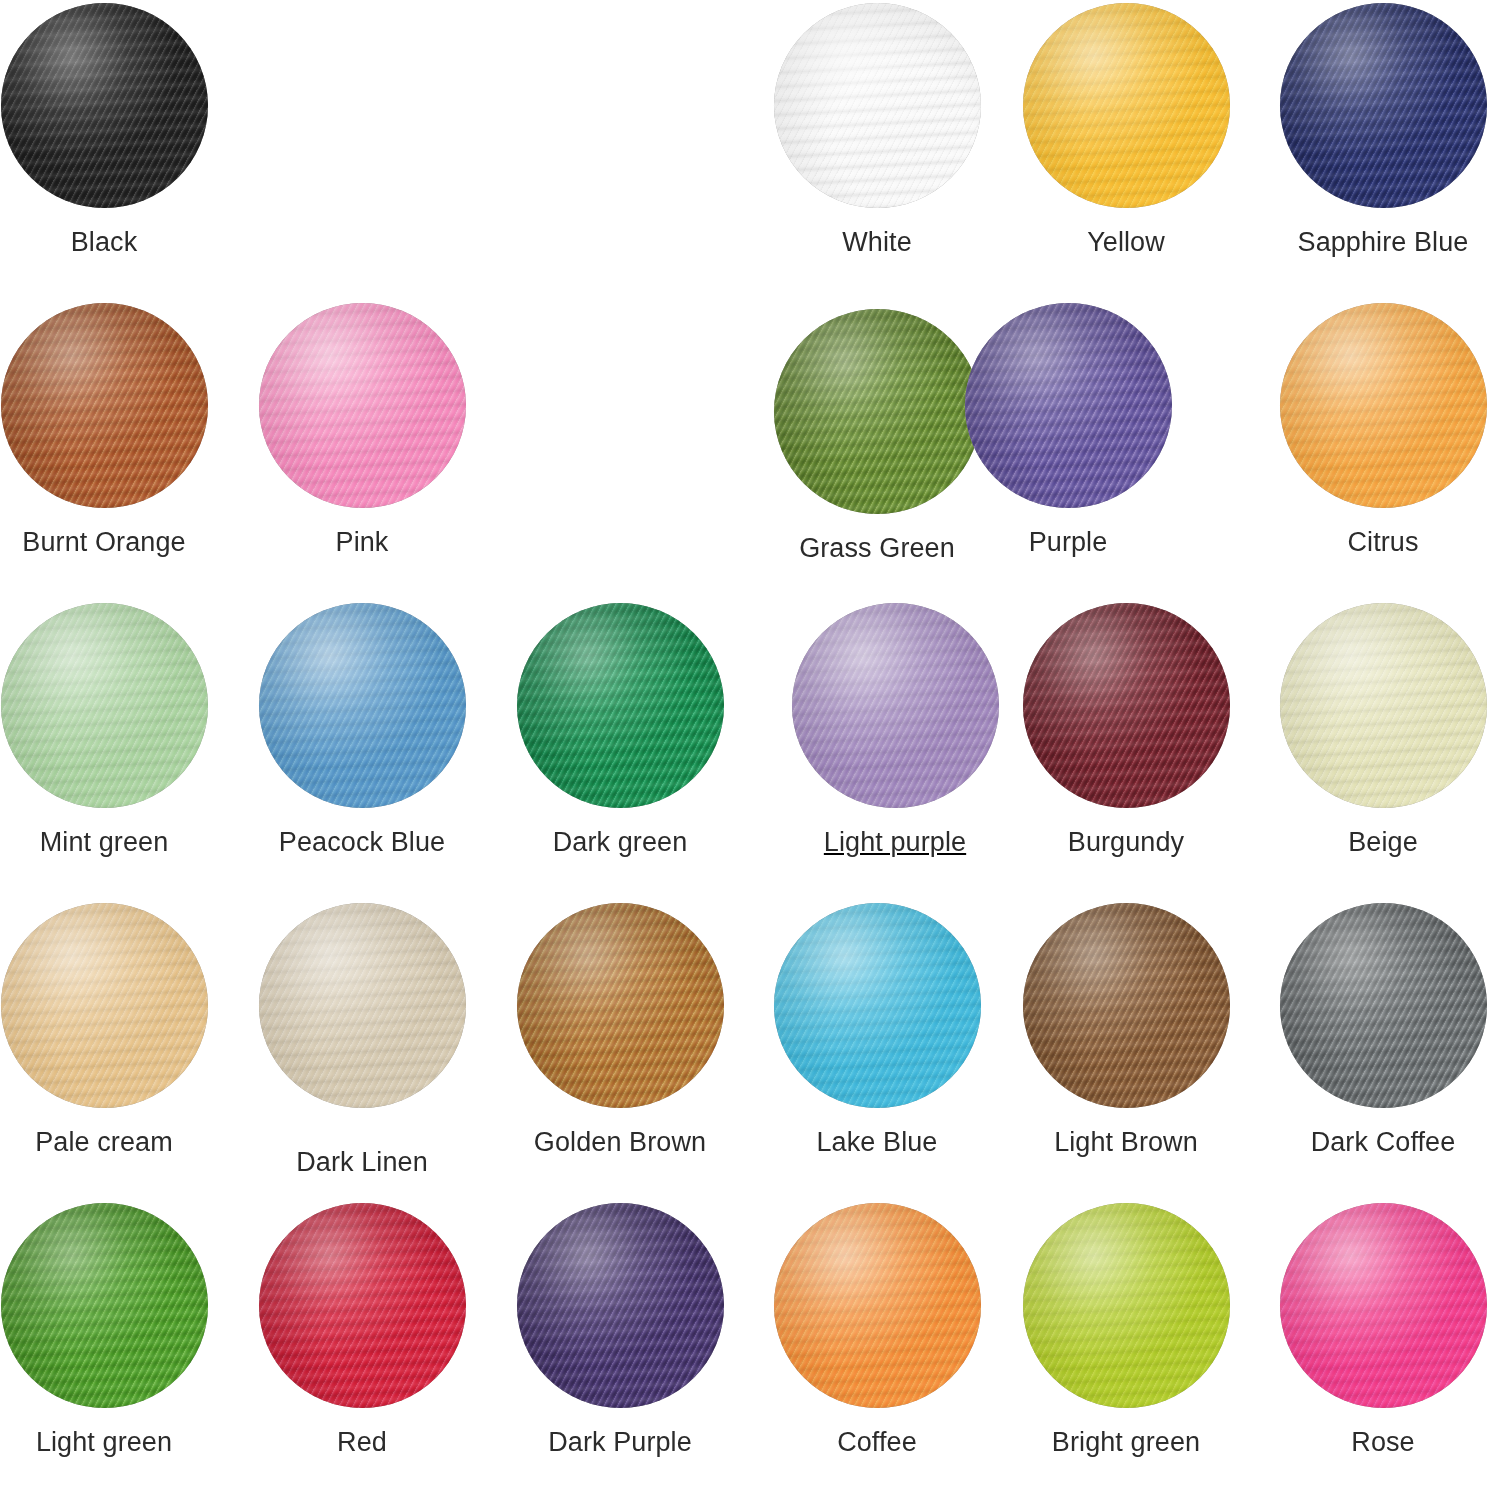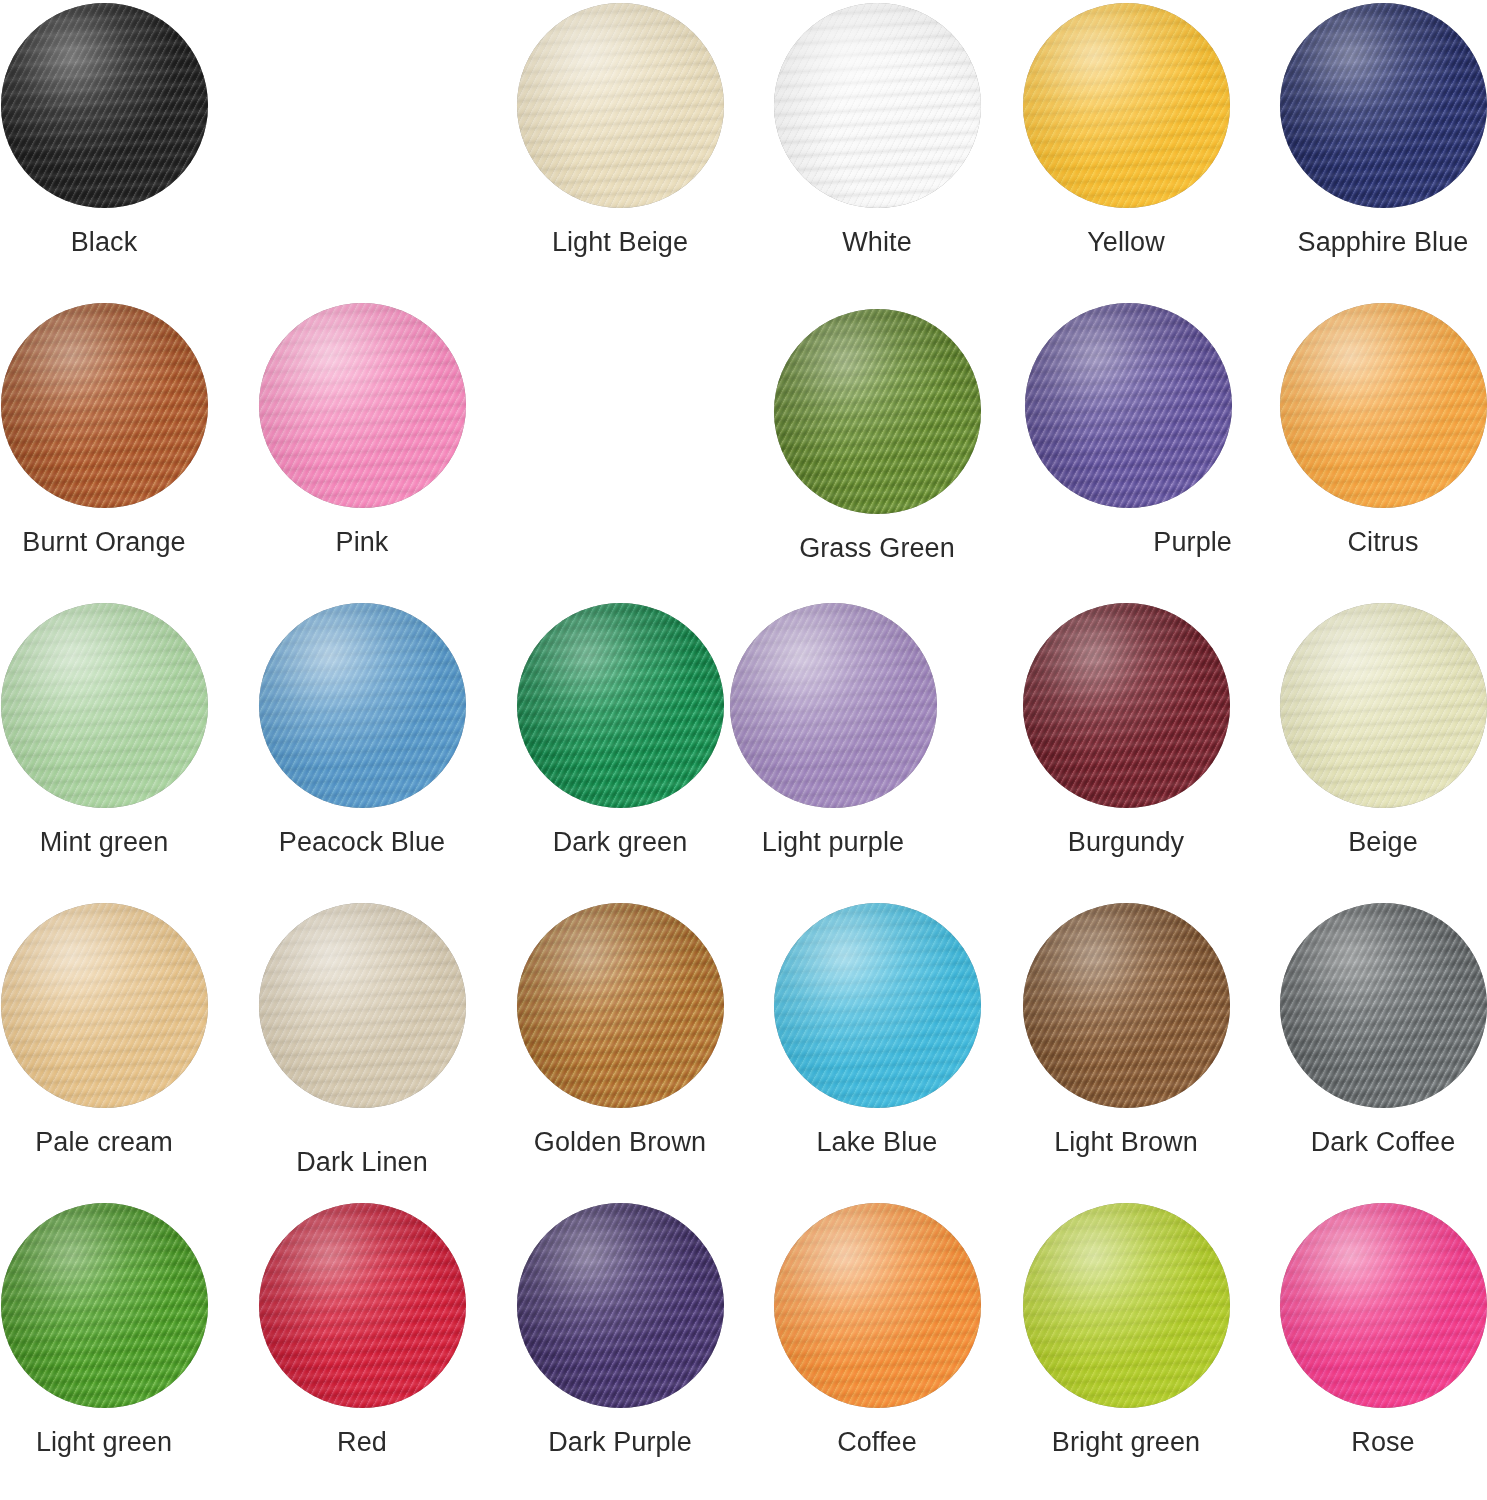--- a/index.html
+++ b/index.html
@@ -104,32 +104,20 @@
         <div class="spool">
           <div class="base" style="background: rgb(35, 35, 35);"></div>
           <div class="strands"></div>
           <div class="strands2"></div>
           <div class="bands"></div>
           <div class="shade"></div>
         </div>
       </div>
       <div class="swatch-label">Black</div>
     </div>
-    <div class="swatch-cell" style="left: 496px; top: 3px;">
-      <div class="spool-wrap">
-        <div class="spool light">
-          <div class="base" style="background: rgb(236, 224, 192);"></div>
-          <div class="strands"></div>
-          <div class="strands2"></div>
-          <div class="bands"></div>
-          <div class="shade"></div>
-        </div>
-      </div>
-      <div class="swatch-label">Light Beige</div>
-    </div>
     <div class="swatch-cell" style="left: 753px; top: 3px;">
       <div class="spool-wrap">
         <div class="spool light">
           <div class="base" style="background: rgb(251, 251, 251);"></div>
           <div class="strands"></div>
           <div class="strands2"></div>
           <div class="bands"></div>
           <div class="shade"></div>
         </div>
       </div>
@@ -188,21 +176,21 @@
         <div class="spool">
           <div class="base" style="background: rgb(107, 145, 52);"></div>
           <div class="strands"></div>
           <div class="strands2"></div>
           <div class="bands"></div>
           <div class="shade"></div>
         </div>
       </div>
       <div class="swatch-label">Grass Green</div>
     </div>
-    <div class="swatch-cell" style="left: 984px; top: 303px; align-items: flex-end;">
+    <div class="swatch-cell" style="left: 944px; top: 303px;">
       <div class="spool-wrap">
         <div class="spool">
           <div class="base" style="background: rgb(106, 90, 165);"></div>
           <div class="strands"></div>
           <div class="strands2"></div>
           <div class="bands"></div>
           <div class="shade"></div>
         </div>
       </div>
       <div class="swatch-label">Purple</div>
@@ -248,21 +236,21 @@
         <div class="spool">
           <div class="base" style="background: rgb(24, 147, 83);"></div>
           <div class="strands"></div>
           <div class="strands2"></div>
           <div class="bands"></div>
           <div class="shade"></div>
         </div>
       </div>
       <div class="swatch-label">Dark green</div>
     </div>
-    <div class="swatch-cell" style="left: 709px; top: 603px;">
+    <div class="swatch-cell" style="left: 771px; top: 603px; text-decoration: underline;">
       <div class="spool-wrap">
         <div class="spool light">
           <div class="base" style="background: rgb(164, 140, 192);"></div>
           <div class="strands"></div>
           <div class="strands2"></div>
           <div class="bands"></div>
           <div class="shade"></div>
         </div>
       </div>
       <div class="swatch-label">Light purple</div>

